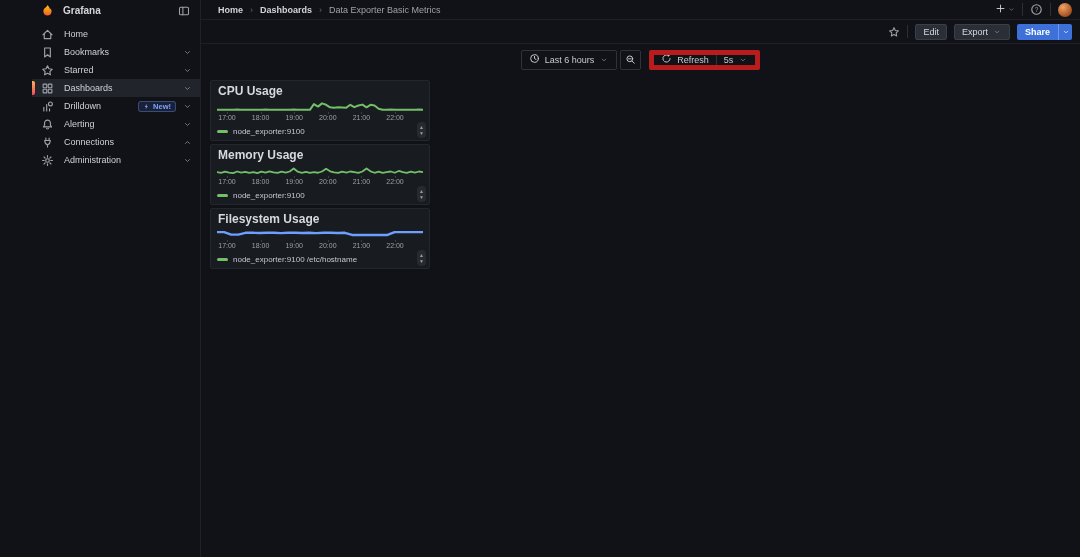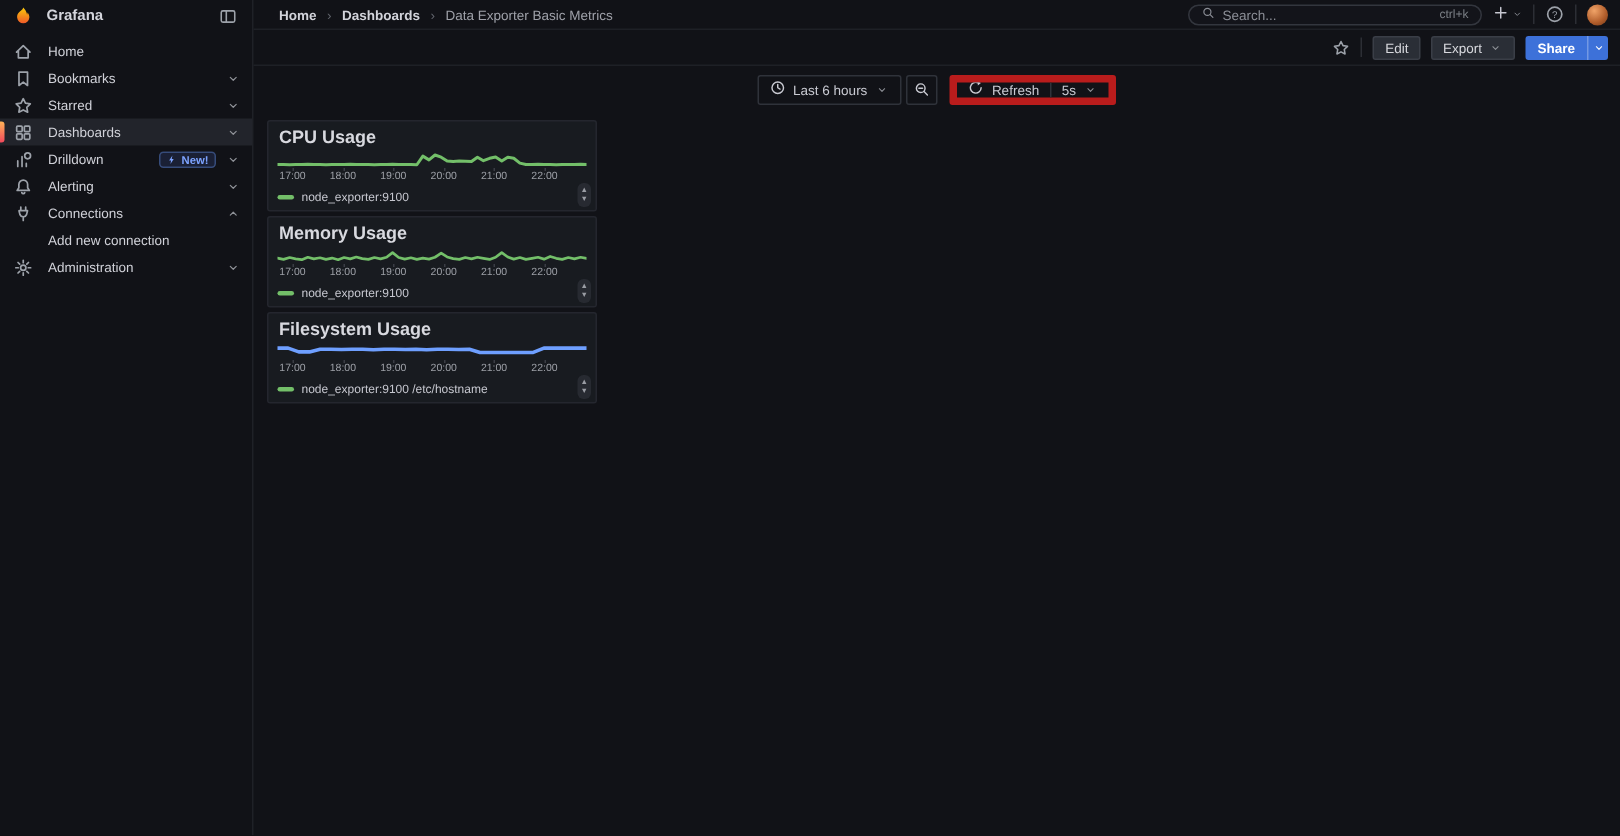--- a/index.html
+++ b/index.html
@@ -1,18 +1,18 @@
 <!DOCTYPE html>
 <html><head>
 <meta charset="utf-8">
 <style>
   html,body{margin:0;padding:0;background:#111217;}
   *{box-sizing:border-box;}
   .app{width:1080px;height:557px;display:flex;background:#111217;color:#ccccdc;
-       font-family:"Liberation Sans", sans-serif;font-size:9px;overflow:hidden;}
+       font-family:"Liberation Sans", sans-serif;font-size:9px;overflow:hidden;padding-left:32px;}
 
   
   .sidebar{width:169px;min-width:169px;height:100%;border-right:1px solid #1f2127;
            display:flex;flex-direction:column;background:#111217;}
   .sb-header{height:21px;display:flex;align-items:center;padding:0 10px 0 8px;gap:9px;}
   .logo-btn{width:14px;height:14px;display:grid;place-items:center;cursor:pointer;}
   .logo-btn svg{width:13px;height:13px;}
   .brand{font-size:10px;font-weight:700;color:#d4d5dc;flex:1;}
   .icon-btn{display:grid;place-items:center;color:#9da2aa;cursor:pointer;}
   .icon-btn svg{width:12px;height:12px;}
@@ -199,23 +199,20 @@
           <span class="nav-icon"><svg viewBox="0 0 16 16" fill="none" stroke="currentColor" stroke-width="1.4" stroke-linecap="round" stroke-linejoin="round">
               <path d="M6 2.5v3M10 2.5v3M4.5 5.5h7l-.8 3.2a2.9 2.9 0 0 1-5.4 0zM8 10.8v2.7"></path>
             </svg></span>
           <span class="nav-label">Connections</span>
           <span class="chev">
             <svg viewBox="0 0 16 16" fill="none" stroke="currentColor" stroke-width="1.4" stroke-linecap="round" stroke-linejoin="round">
               <path d="M4.5 9.7 8 6.2l3.5 3.5"></path>
             </svg>
           </span>
         </div>
-        <div class="nav-item sub">
-          <span class="nav-label">Add new connection</span>
-        </div>
         <div class="nav-item">
           <span class="nav-icon"><svg viewBox="0 0 16 16" fill="none" stroke="currentColor" stroke-width="1.4" stroke-linecap="round" stroke-linejoin="round">
               <circle cx="8" cy="8" r="2.2"></circle>
               <path d="M8 1.9v2M8 12.1v2M1.9 8h2M12.1 8h2M3.7 3.7l1.4 1.4M10.9 10.9l1.4 1.4M12.3 3.7l-1.4 1.4M5.1 10.9l-1.4 1.4"></path>
             </svg></span>
           <span class="nav-label">Administration</span>
           <span class="chev">
             <svg viewBox="0 0 16 16" fill="none" stroke="currentColor" stroke-width="1.4" stroke-linecap="round" stroke-linejoin="round">
               <path d="M4.5 6.3 8 9.8l3.5-3.5"></path>
             </svg>
@@ -228,28 +225,20 @@
 
     <header class="topbar">
       <nav class="breadcrumb" id="breadcrumb">
           <span class="crumb">Home</span>
           <span class="crumb-sep">›</span>
           <span class="crumb">Dashboards</span>
           <span class="crumb-sep">›</span>
           <span class="crumb current">Data Exporter Basic Metrics</span>
         </nav>
       <div class="top-right">
-        <label class="search">
-          <span id="search-icon"><svg viewBox="0 0 16 16" fill="none" stroke="currentColor" stroke-width="1.4" stroke-linecap="round" stroke-linejoin="round">
-                <circle cx="7" cy="7" r="4.2"></circle>
-                <path d="M10.2 10.2 13.5 13.5"></path>
-              </svg></span>
-          <input placeholder="Search..." style="">
-          <span class="kbd">ctrl+k</span>
-        </label>
         <span class="plus-btn icon-btn">
           <span id="plus-icon"><svg viewBox="0 0 16 16" fill="none" stroke="currentColor" stroke-width="1.4" stroke-linecap="round" stroke-linejoin="round">
                 <path d="M8 3v10M3 8h10"></path>
               </svg></span>
             <span class="tiny" id="plus-chev"><svg viewBox="0 0 16 16" fill="none" stroke="currentColor" stroke-width="1.4" stroke-linecap="round" stroke-linejoin="round">
                 <path d="M4.5 6.3 8 9.8l3.5-3.5"></path>
               </svg></span>
         </span>
         <span class="v-div"></span>
         <span class="icon-btn help-btn" id="help-icon">

